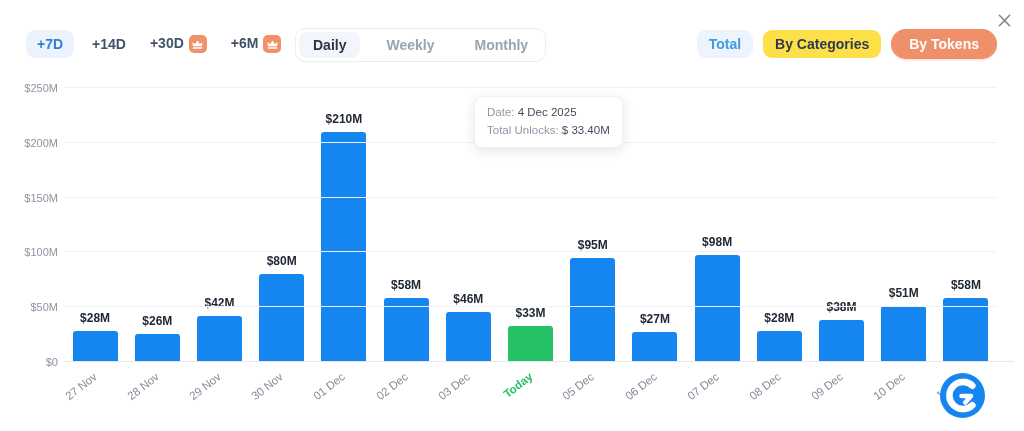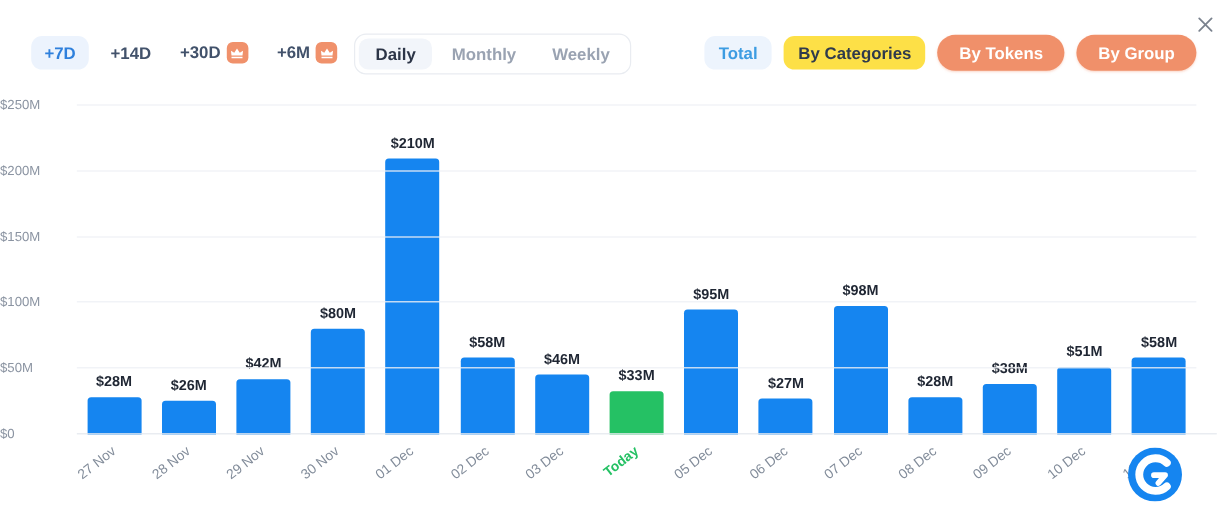--- a/index.html
+++ b/index.html
@@ -23,21 +23,21 @@
   .range-btn.active { color:#2f80dc; background:#ecf3fd; padding:6px 11px; }
   .crown-badge {
     display:inline-flex; align-items:center; justify-content:center;
     width:18px; height:18px; border-radius:5px; background:#f0916b;
     margin-left:5px;
   }
   .crown-badge svg { width:11px; height:11px; }
 
   .tab-group {
     position:absolute; left:295px; top:28px;
-    display:flex; align-items:center; gap:2px;
+    display:flex; align-items:center; gap:12px;
     border:1px solid #e9ecf1; border-radius:10px; padding:3px; background:#fff;
   }
   .tab {
     font-size:14px; font-weight:600; color:#9aa3b2;
     padding:5px 14px; border-radius:8px; cursor:pointer; white-space:nowrap;
   }
   .tab.active { background:#f2f5fa; color:#2c3547; }
 
   .view-group {
     position:absolute; right:27px; top:28px; height:31px;
@@ -55,21 +55,21 @@
   }
   .close-btn {
     position:absolute; right:9px; top:9px; width:22px; height:22px;
     display:flex; align-items:center; justify-content:center; cursor:pointer;
   }
   .close-btn svg { width:15px; height:15px; stroke:#7a828e; }
 
   
   .y-labels { position:absolute; left:0; top:88px; width:60px; height:274px; }
   .y-tick {
-    position:absolute; right:2px; width:58px; 
+    position:absolute; right:2px; width:58px; text-align:right;
     font-size:11px; color:#8b94a2;
   }
   .plot-area {
     position:absolute; left:64px; top:88px; width:933px; height:274px;
   }
   .gridline { position:absolute; left:0; width:100%; height:1px; background:#eef1f5; }
   .gridline.base { background:#e4e8ee; width:950px; }
   .bars-row {
     position:absolute; left:0; top:0; width:100%; height:100%;
     display:flex; align-items:stretch;
@@ -128,29 +128,28 @@
       <span class="crown-badge">
         <svg viewBox="0 0 24 24" fill="#ffffff">
             <path d="M2 18h20v3H2zM2 16l-1-9 6 4 5-8 5 8 6-4-1 9H2z"></path>
           </svg>
       </span>
     </span>
   </div>
 
   <div class="tab-group">
     <span class="tab active">Daily</span>
+    <span class="tab">Weekly</span>
     <span class="tab">Monthly</span>
-    <span class="tab">Weekly</span>
   </div>
 
   <div class="view-group">
     <span class="view-pill blue">Total</span>
     <span class="view-pill neutral">By Categories</span>
     <span class="view-pill orange">By Tokens</span>
-    <span class="view-pill orange">By Group</span>
   </div>
 
   <div class="close-btn">
     <svg viewBox="0 0 16 16" fill="none" stroke-width="1.6" stroke-linecap="round">
       <path d="M2.5 2.5 L13.5 13.5 M13.5 2.5 L2.5 13.5"></path>
     </svg>
   </div>
 
   <div class="y-labels">
       <div class="y-tick" style="bottom: calc(0% - 6px);">$0</div>
@@ -239,20 +238,30 @@
         </div>
       </div>
   <div class="gridline base" style="bottom: 0%;"></div>
       <div class="gridline" style="bottom: 20%;"></div>
       <div class="gridline" style="bottom: 40%;"></div>
       <div class="gridline" style="bottom: 60%;"></div>
       <div class="gridline" style="bottom: 80%;"></div>
       <div class="gridline" style="bottom: 100%;"></div>
     </div>
 
+  <div class="tooltip">
+    <div>
+      <span class="lbl">Date:</span>
+      <span class="val">4 Dec 2025</span>
+    </div>
+    <div>
+      <span class="lbl">Total Unlocks:</span>
+      <span class="val">$ 33.40M</span>
+    </div>
+  </div>
 
   <div class="logo">
     <svg viewBox="0 0 48 48">
       <circle cx="24" cy="24" r="24" fill="#1585f0"></circle>
       <path d="M34.5 13.5 A14.5 14.5 0 1 0 34.5 34.5" fill="none" stroke="#ffffff" stroke-width="7" stroke-linecap="round"></path>
       <path d="M23 24.5 L33 24.5 L27 31.5" fill="none" stroke="#ffffff" stroke-width="5" stroke-linecap="round" stroke-linejoin="round"></path>
     </svg>
   </div>
 
 </div>

